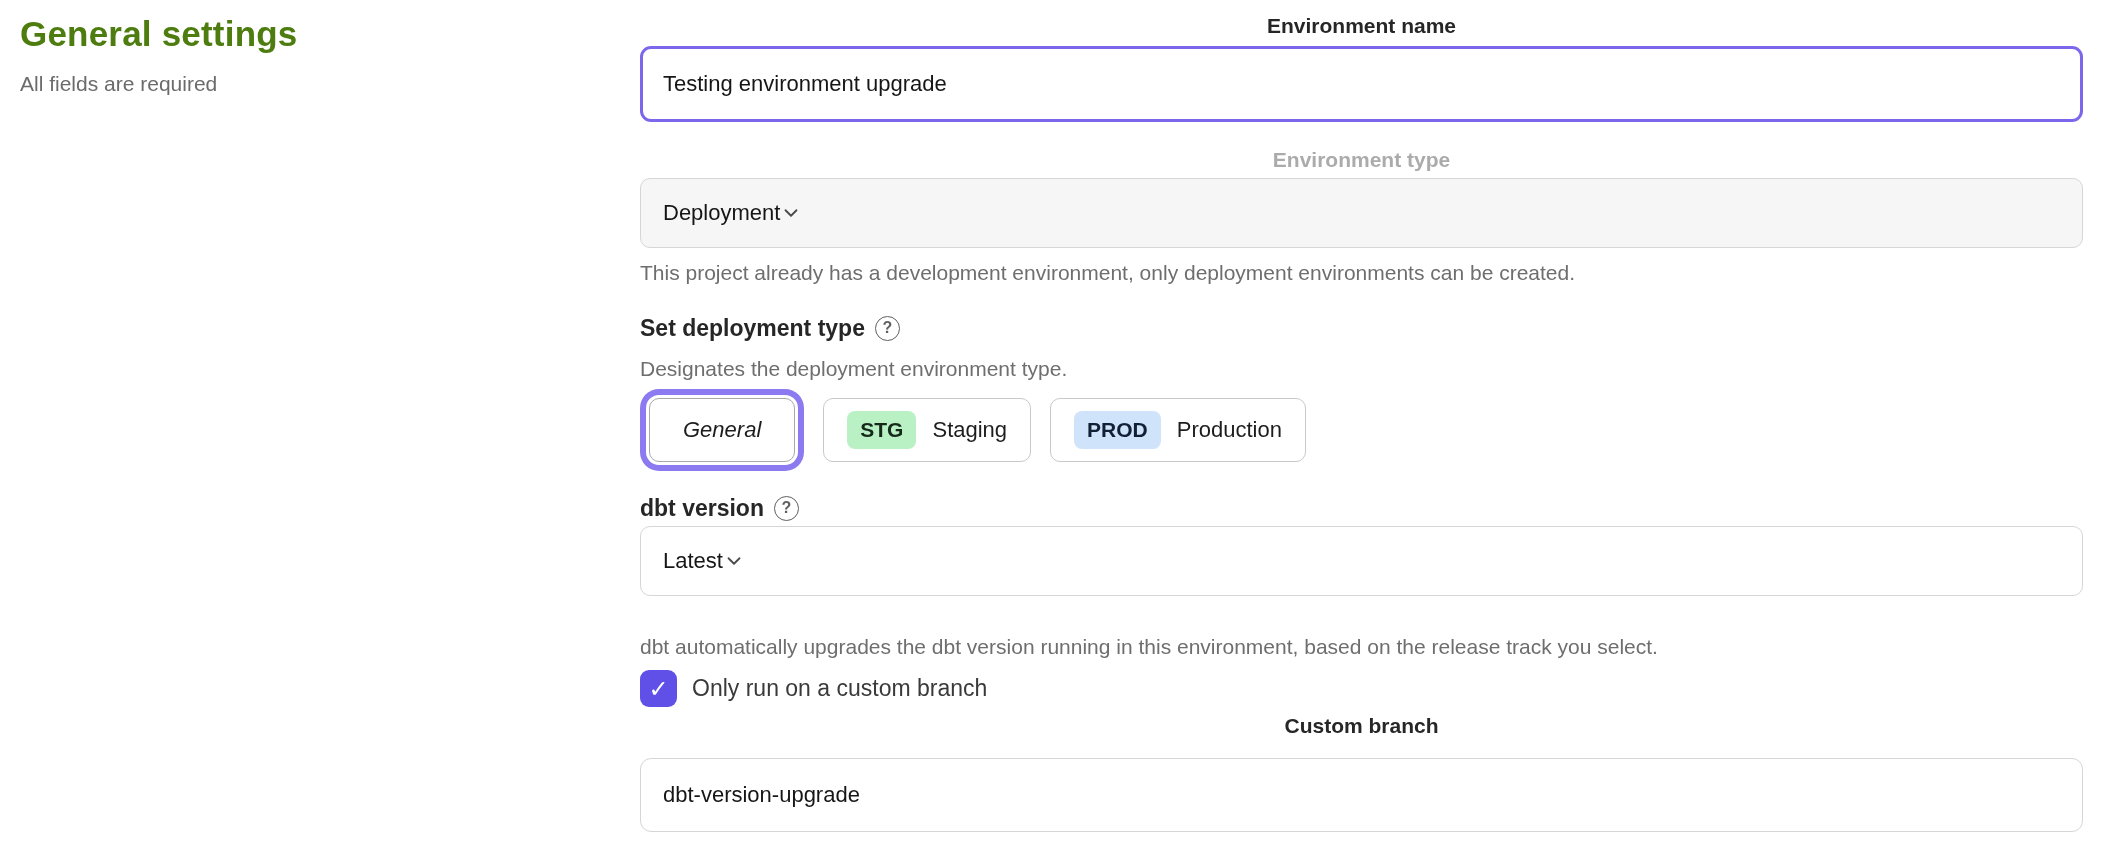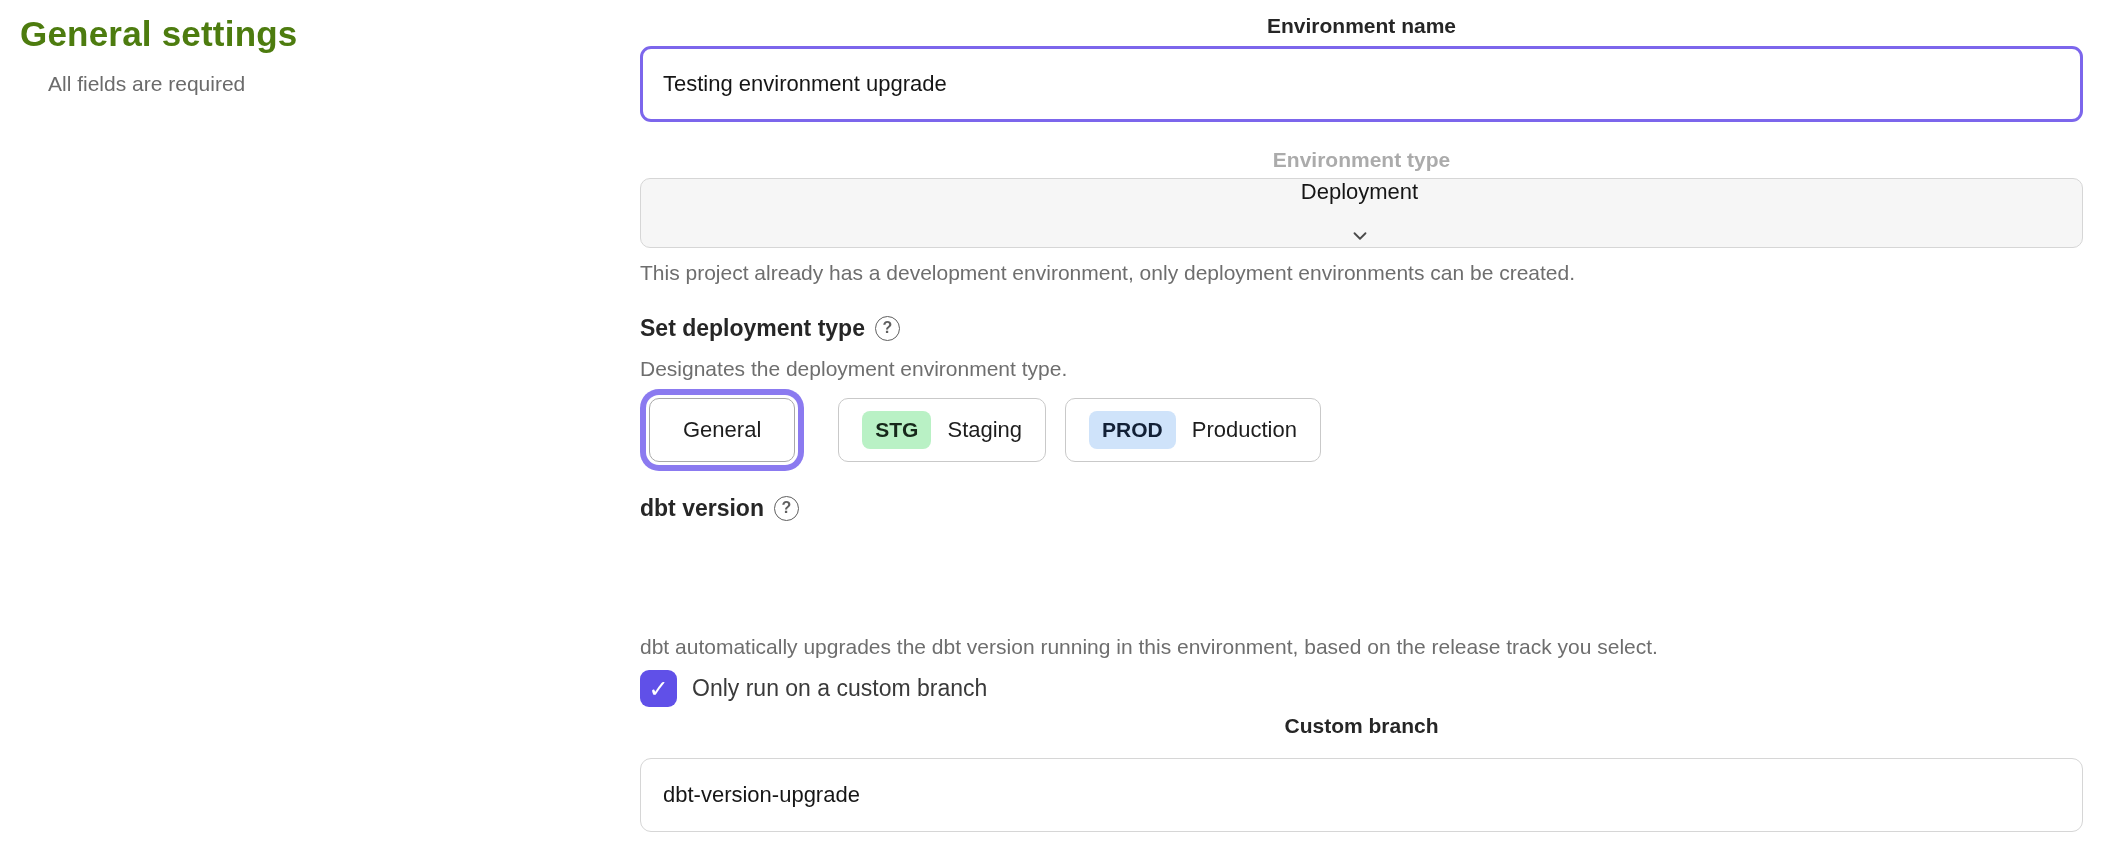--- a/index.html
+++ b/index.html
@@ -12,21 +12,21 @@
   * { margin: 0; padding: 0; box-sizing: border-box; }
   html, body {
     width: 2116px; height: 864px;
     background: #ffffff;
     font-family: "Liberation Sans", "DejaVu Sans", sans-serif;
     overflow: hidden;
     position: relative;
   }
   .left-col { position: absolute; left: 20px; top: 14px; width: 560px; }
   .page-title { font-size: 35px; font-weight: 700; color: #4d7c0f; letter-spacing: 0.2px; }
-  .page-subtitle { margin-top: 18px; font-size: 21px; color: #6b6b6b; margin-left: 28px; }
+  .page-subtitle { margin-top: 18px; font-size: 21px; color: #6b6b6b; }
 
   .form-col { position: absolute; left: 640px; top: 0; width: 1443px; height: 864px; }
   .abs { position: absolute; left: 0; right: 0; }
 
   .field-label { font-size: 21px; font-weight: 600; color: #262626; line-height: 28px; text-align: center; }
   .field-label.disabled { color: #ababab; }
   .helper-text { font-size: 21px; color: #6e6e6e; line-height: 30px; }
 
   .text-input {
     width: 100%; height: 76px;
@@ -34,24 +34,23 @@
     padding: 0 22px; font-size: 22px; color: #161616;
     font-family: inherit; background: #ffffff; outline: none;
     display: block;
   }
   .text-input.focused { border: 3px solid var(--accent); padding: 0 20px; }
 
   .select-box {
     width: 100%; height: 70px;
     border: 1px solid #d6d6d6; border-radius: 10px;
     background: #ffffff;
-    display: flex; align-items: center; justify-content: space-between;
+    display: flex; align-items: center; justify-content: flex-start;
     padding: 0 26px 0 22px; font-size: 22px; color: #161616;
     cursor: pointer;
-    flex-direction: column;
   }
   .select-box.disabled { background: #f6f6f6; }
   .chev { width: 22px; height: 22px; flex: 0 0 auto; color: #4a4a4a; }
 
   .label-row { display: flex; align-items: center; gap: 10px; }
   .help-icon {
     width: 25px; height: 25px; border: 1.6px solid #5f5f5f; border-radius: 50%;
     color: #5f5f5f; font-size: 16px; font-weight: 600;
     display: inline-flex; align-items: center; justify-content: center;
     line-height: 1;
@@ -60,22 +59,23 @@
   .btn-row { display: flex; align-items: center; gap: 19px; height: 64px; }
   .type-btn {
     height: 64px; border: 1px solid #c9c9c9; border-radius: 10px;
     background: #ffffff; display: inline-flex; align-items: center; gap: 16px;
     padding: 0 23px; font-size: 22px; font-weight: 500; color: #1d1d1d;
     font-family: inherit; cursor: pointer;
   }
   .type-btn.selected {
     border-color: #a9a9a9;
     box-shadow: 0 0 0 3px #ffffff, 0 0 0 9px var(--ring);
-    margin-left: 9px; margin-right: 24px;
+    margin-left: 9px; margin-right: 9px;
     padding: 0 33px;
+    font-style: italic;
   }
   .env-badge {
     font-size: 21px; font-weight: 600; color: #16281a;
     border-radius: 8px; padding: 6px 13px; line-height: 1.2;
   }
   .env-badge.stg { background: var(--badge-green); border-radius: 8px; }
   .env-badge.prod { background: var(--badge-blue); color: #122036; }
 
   .checkbox-row { display: flex; align-items: center; gap: 15px; }
   .checkbox {
@@ -125,20 +125,26 @@
     <button class="type-btn">
       <span class="env-badge prod">PROD</span>
       <span>Production</span>
     </button>
   </div>
 
   <div class="abs label-row" style="top:494px;">
     <span class="field-label" style="font-size:23px;">dbt version</span>
     <span class="help-icon">?</span>
   </div>
+  <div class="abs select-box" style="top:526px;">
+    <span>Latest</span>
+    <svg class="chev" viewBox="0 0 24 24" fill="none" stroke="currentColor" stroke-width="2" stroke-linecap="round" stroke-linejoin="round">
+        <polyline points="6 9 12 15 18 9"></polyline>
+      </svg>
+  </div>
   <div class="abs helper-text" style="top:632px;">dbt automatically upgrades the dbt version running in this environment, based on the release track you select.</div>
 
   <div class="abs checkbox-row" style="top:670px;">
     <span class="checkbox" role="checkbox" aria-checked="true">
       <span>✓</span>
     </span>
     <span class="checkbox-label">Only run on a custom branch</span>
   </div>
 
   <div class="abs field-label" style="top:712px;">Custom branch</div>

